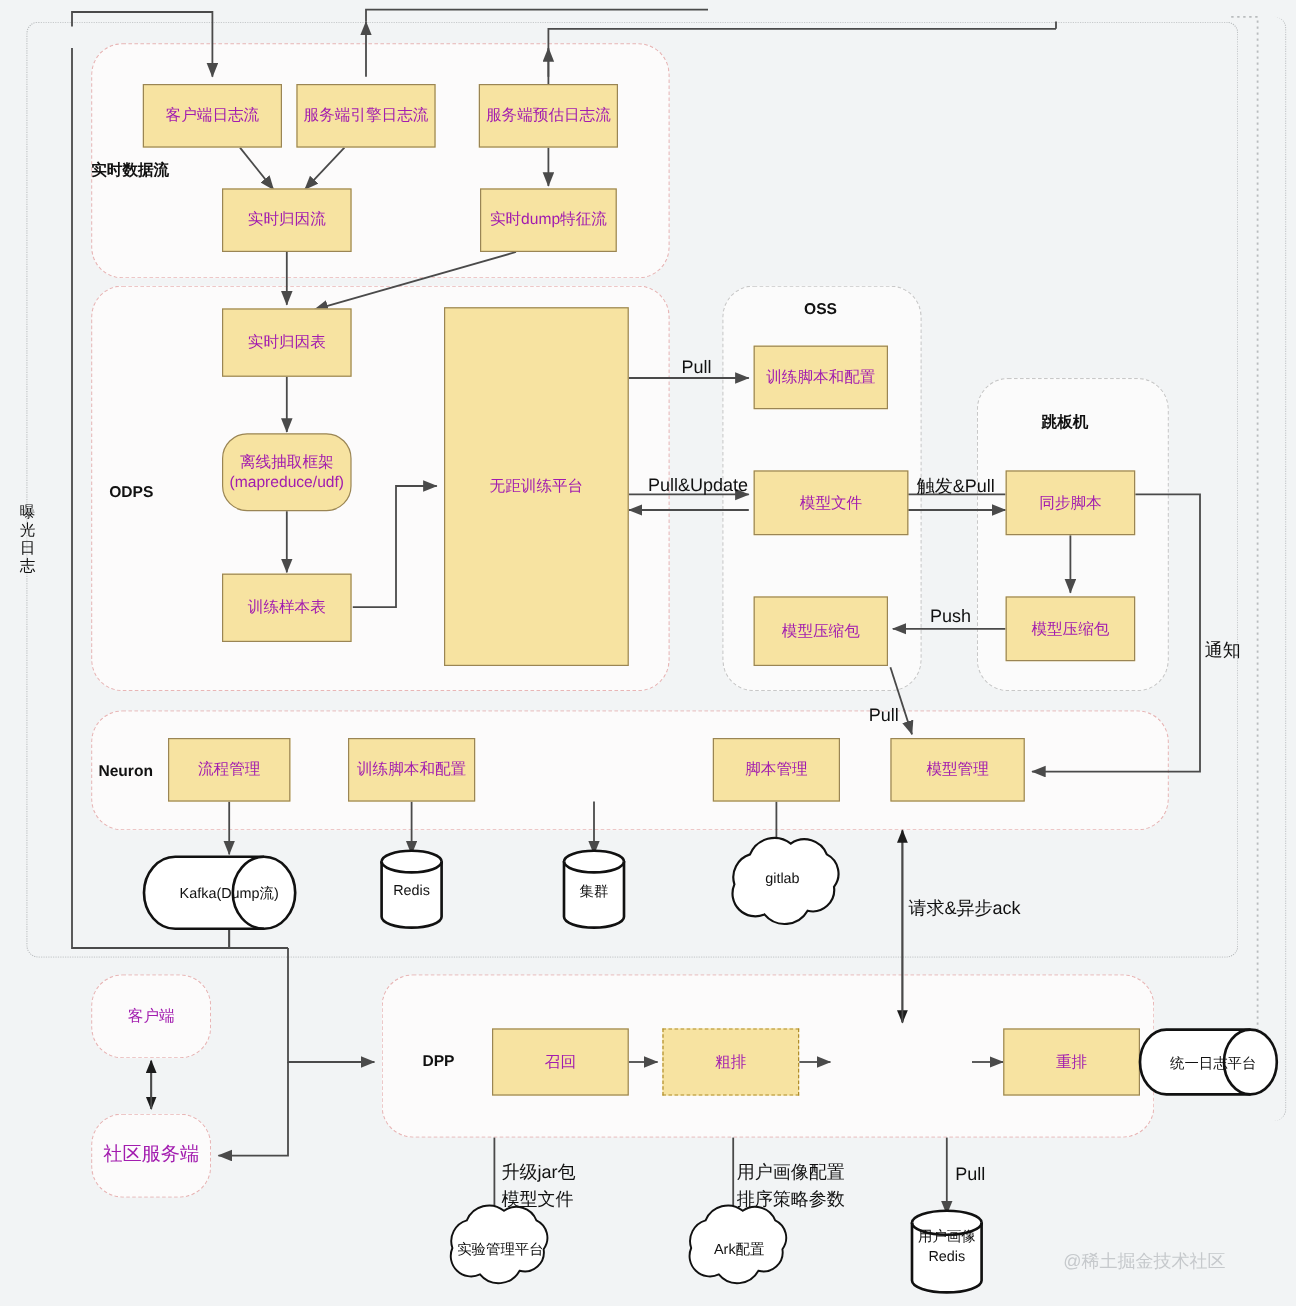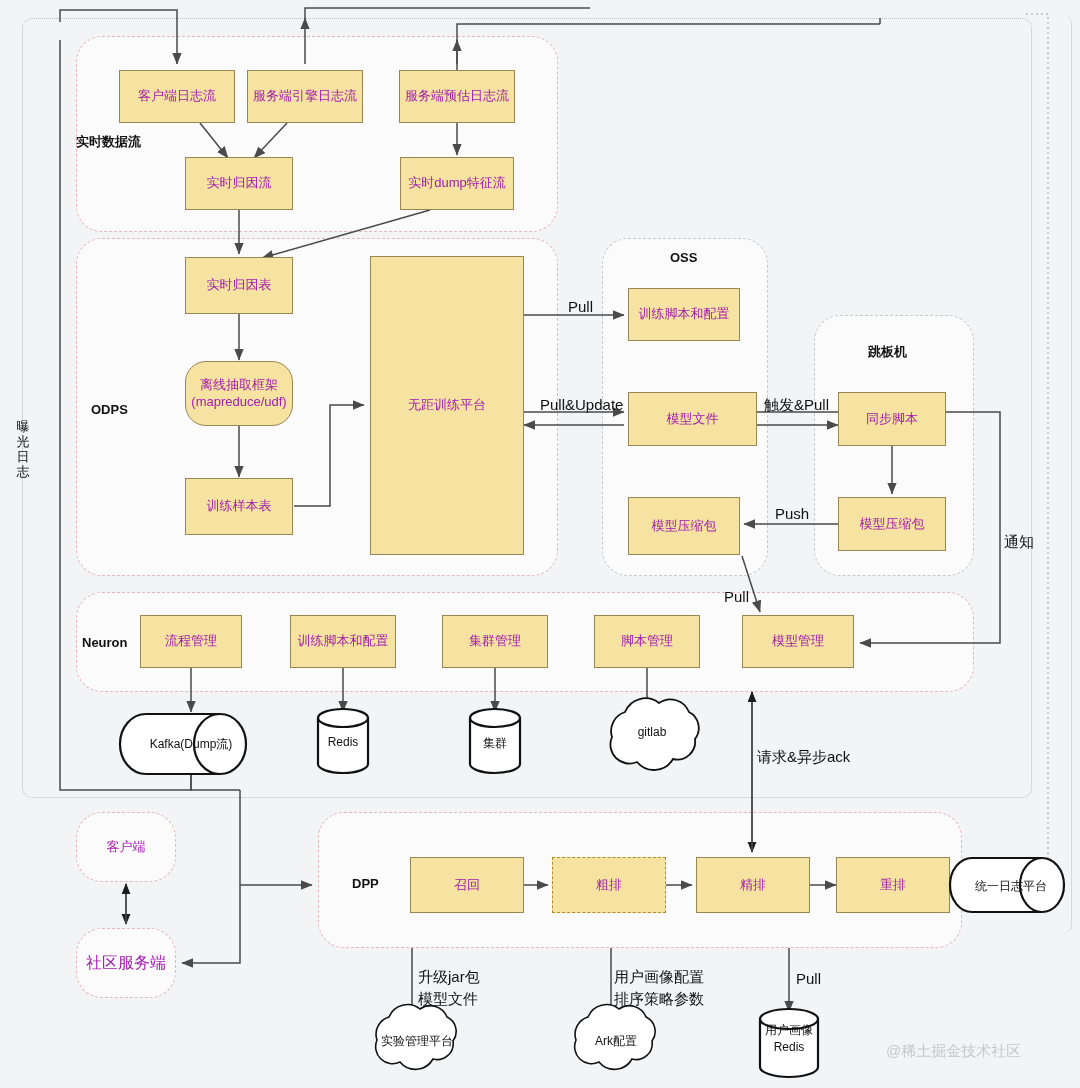--- a/index.html
+++ b/index.html
@@ -152,30 +152,28 @@
 
   <div class="node ybox" style="left:628px;top:288px;width:112px;height:53px;">训练脚本和配置</div>
   <div class="node ybox" style="left:628px;top:392px;width:129px;height:54px;">模型文件</div>
   <div class="node ybox" style="left:628px;top:497px;width:112px;height:58px;">模型压缩包</div>
 
   <div class="node ybox" style="left:838px;top:392px;width:108px;height:54px;">同步脚本</div>
   <div class="node ybox" style="left:838px;top:497px;width:108px;height:54px;">模型压缩包</div>
 
   <div class="node ybox" style="left:140px;top:615px;width:102px;height:53px;">流程管理</div>
   <div class="node ybox" style="left:290px;top:615px;width:106px;height:53px;">训练脚本和配置</div>
-  <div class="node ybox" style="left:442px;top:615px;width:106px;height:53px;">集群管理</div>
   <div class="node ybox" style="left:594px;top:615px;width:106px;height:53px;">脚本管理</div>
   <div class="node ybox" style="left:742px;top:615px;width:112px;height:53px;">模型管理</div>
 
   <div class="node" style="left:76px;top:812px;width:100px;height:70px;font-size:13px;">客户端</div>
   <div class="node" style="left:76px;top:928px;width:100px;height:70px;font-size:16px;">社区服务端</div>
 
   <div class="node ybox" style="left:410px;top:857px;width:114px;height:56px;">召回</div>
   <div class="node ybox dashed" style="left:552px;top:857px;width:114px;height:56px;">粗排</div>
-  <div class="node ybox" style="left:696px;top:857px;width:114px;height:56px;">精排</div>
   <div class="node ybox" style="left:836px;top:857px;width:114px;height:56px;">重排</div>
 
   <svg class="layer">
     <g fill="#ffffff" stroke="#111" stroke-width="2.2">
 
       <path d="M146,714 h74 a26,30 0 0 1 0,60 h-74 a26,30 0 0 1 0,-60 z"></path>
       <path d="M220,714 a26,30 0 0 0 0,60" fill="none"></path>
 
       <ellipse cx="343" cy="718" rx="25" ry="9"></ellipse>
       <path d="M318,718 v46 a25,9 0 0 0 50,0 v-46" fill="#fff"></path>

